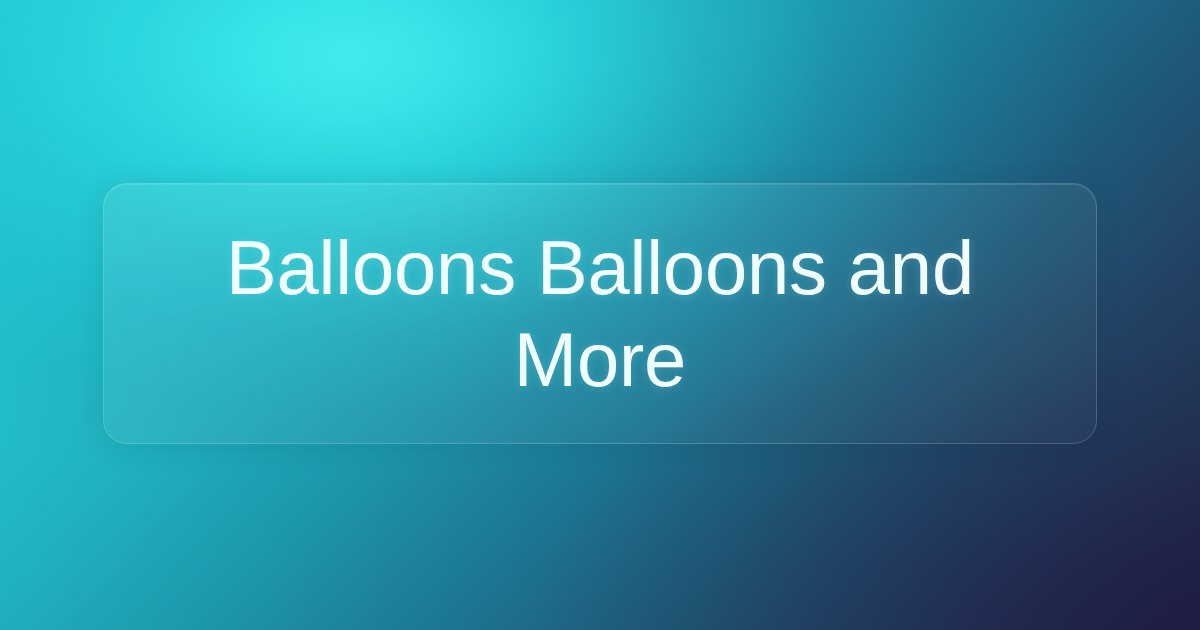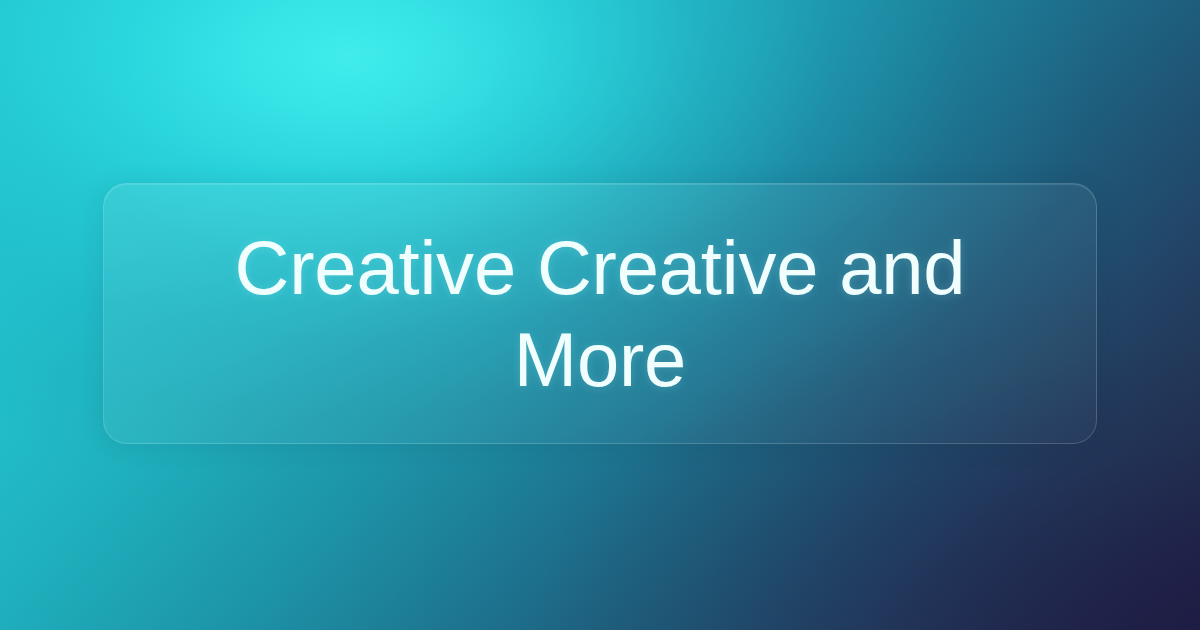--- a/index.html
+++ b/index.html
@@ -103,16 +103,16 @@
 </head>
 <body>
 
 <div class="canvas">
 
   <div class="bg-base"></div>
   <div class="bg-glow"></div>
   <div class="bg-shade"></div>
 
   <div class="card">
-    <h1 class="card-title">Creative Creative and More</h1>
+    <h1 class="card-title">Balloons Balloons and More</h1>
   </div>
 
 </div>
 
 </body></html>

